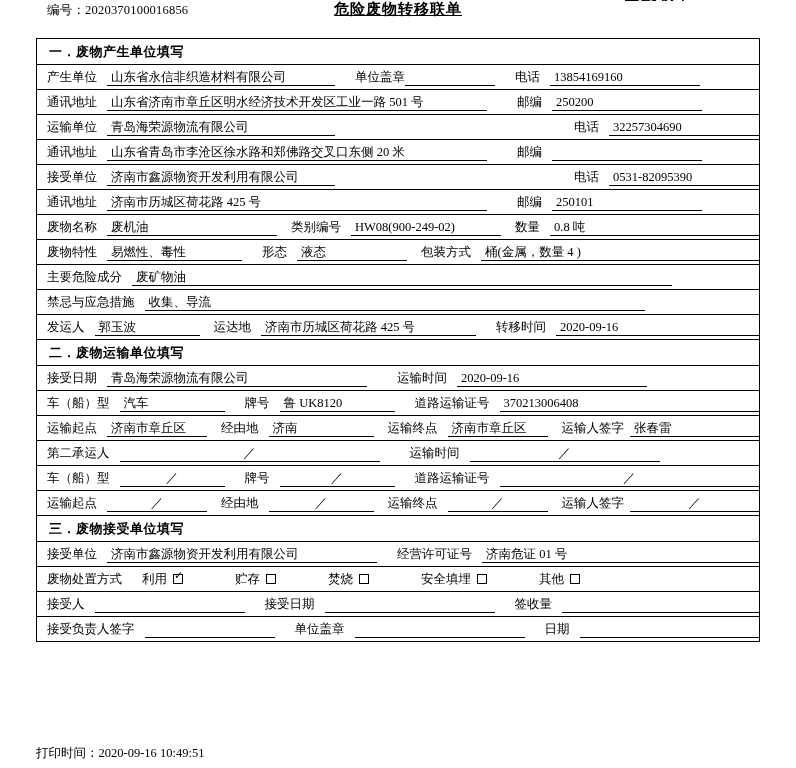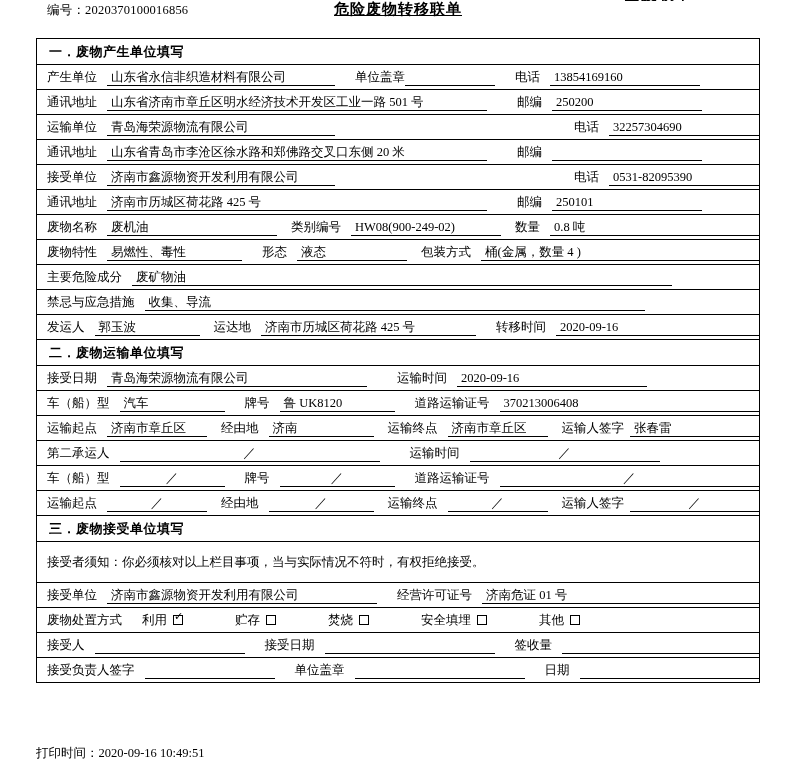--- a/index.html
+++ b/index.html
@@ -414,25 +414,20 @@
         </div>
       </td>
     </tr>
 
     <tr class="row">
       <td colspan="2">
             <div class="section-head">三．废物接受单位填写</div>
           </td>
     </tr>
 
-    <tr>
-      <td colspan="2" style="height:40px">
-        <div class="note" style="height:40px;line-height:40px">接受者须知：你必须核对以上栏目事项，当与实际情况不符时，有权拒绝接受。</div>
-      </td>
-    </tr>
 
     <tr class="row">
       <td colspan="2">
         <div class="rowc">
           <span class="lab">接受单位</span>
           <span class="sp10"></span>
           <span class="val" style="width:270px">济南市鑫源物资开发利用有限公司</span>
           <span class="sp20"></span>
           <span class="lab">经营许可证号</span>
           <span class="sp10"></span>

